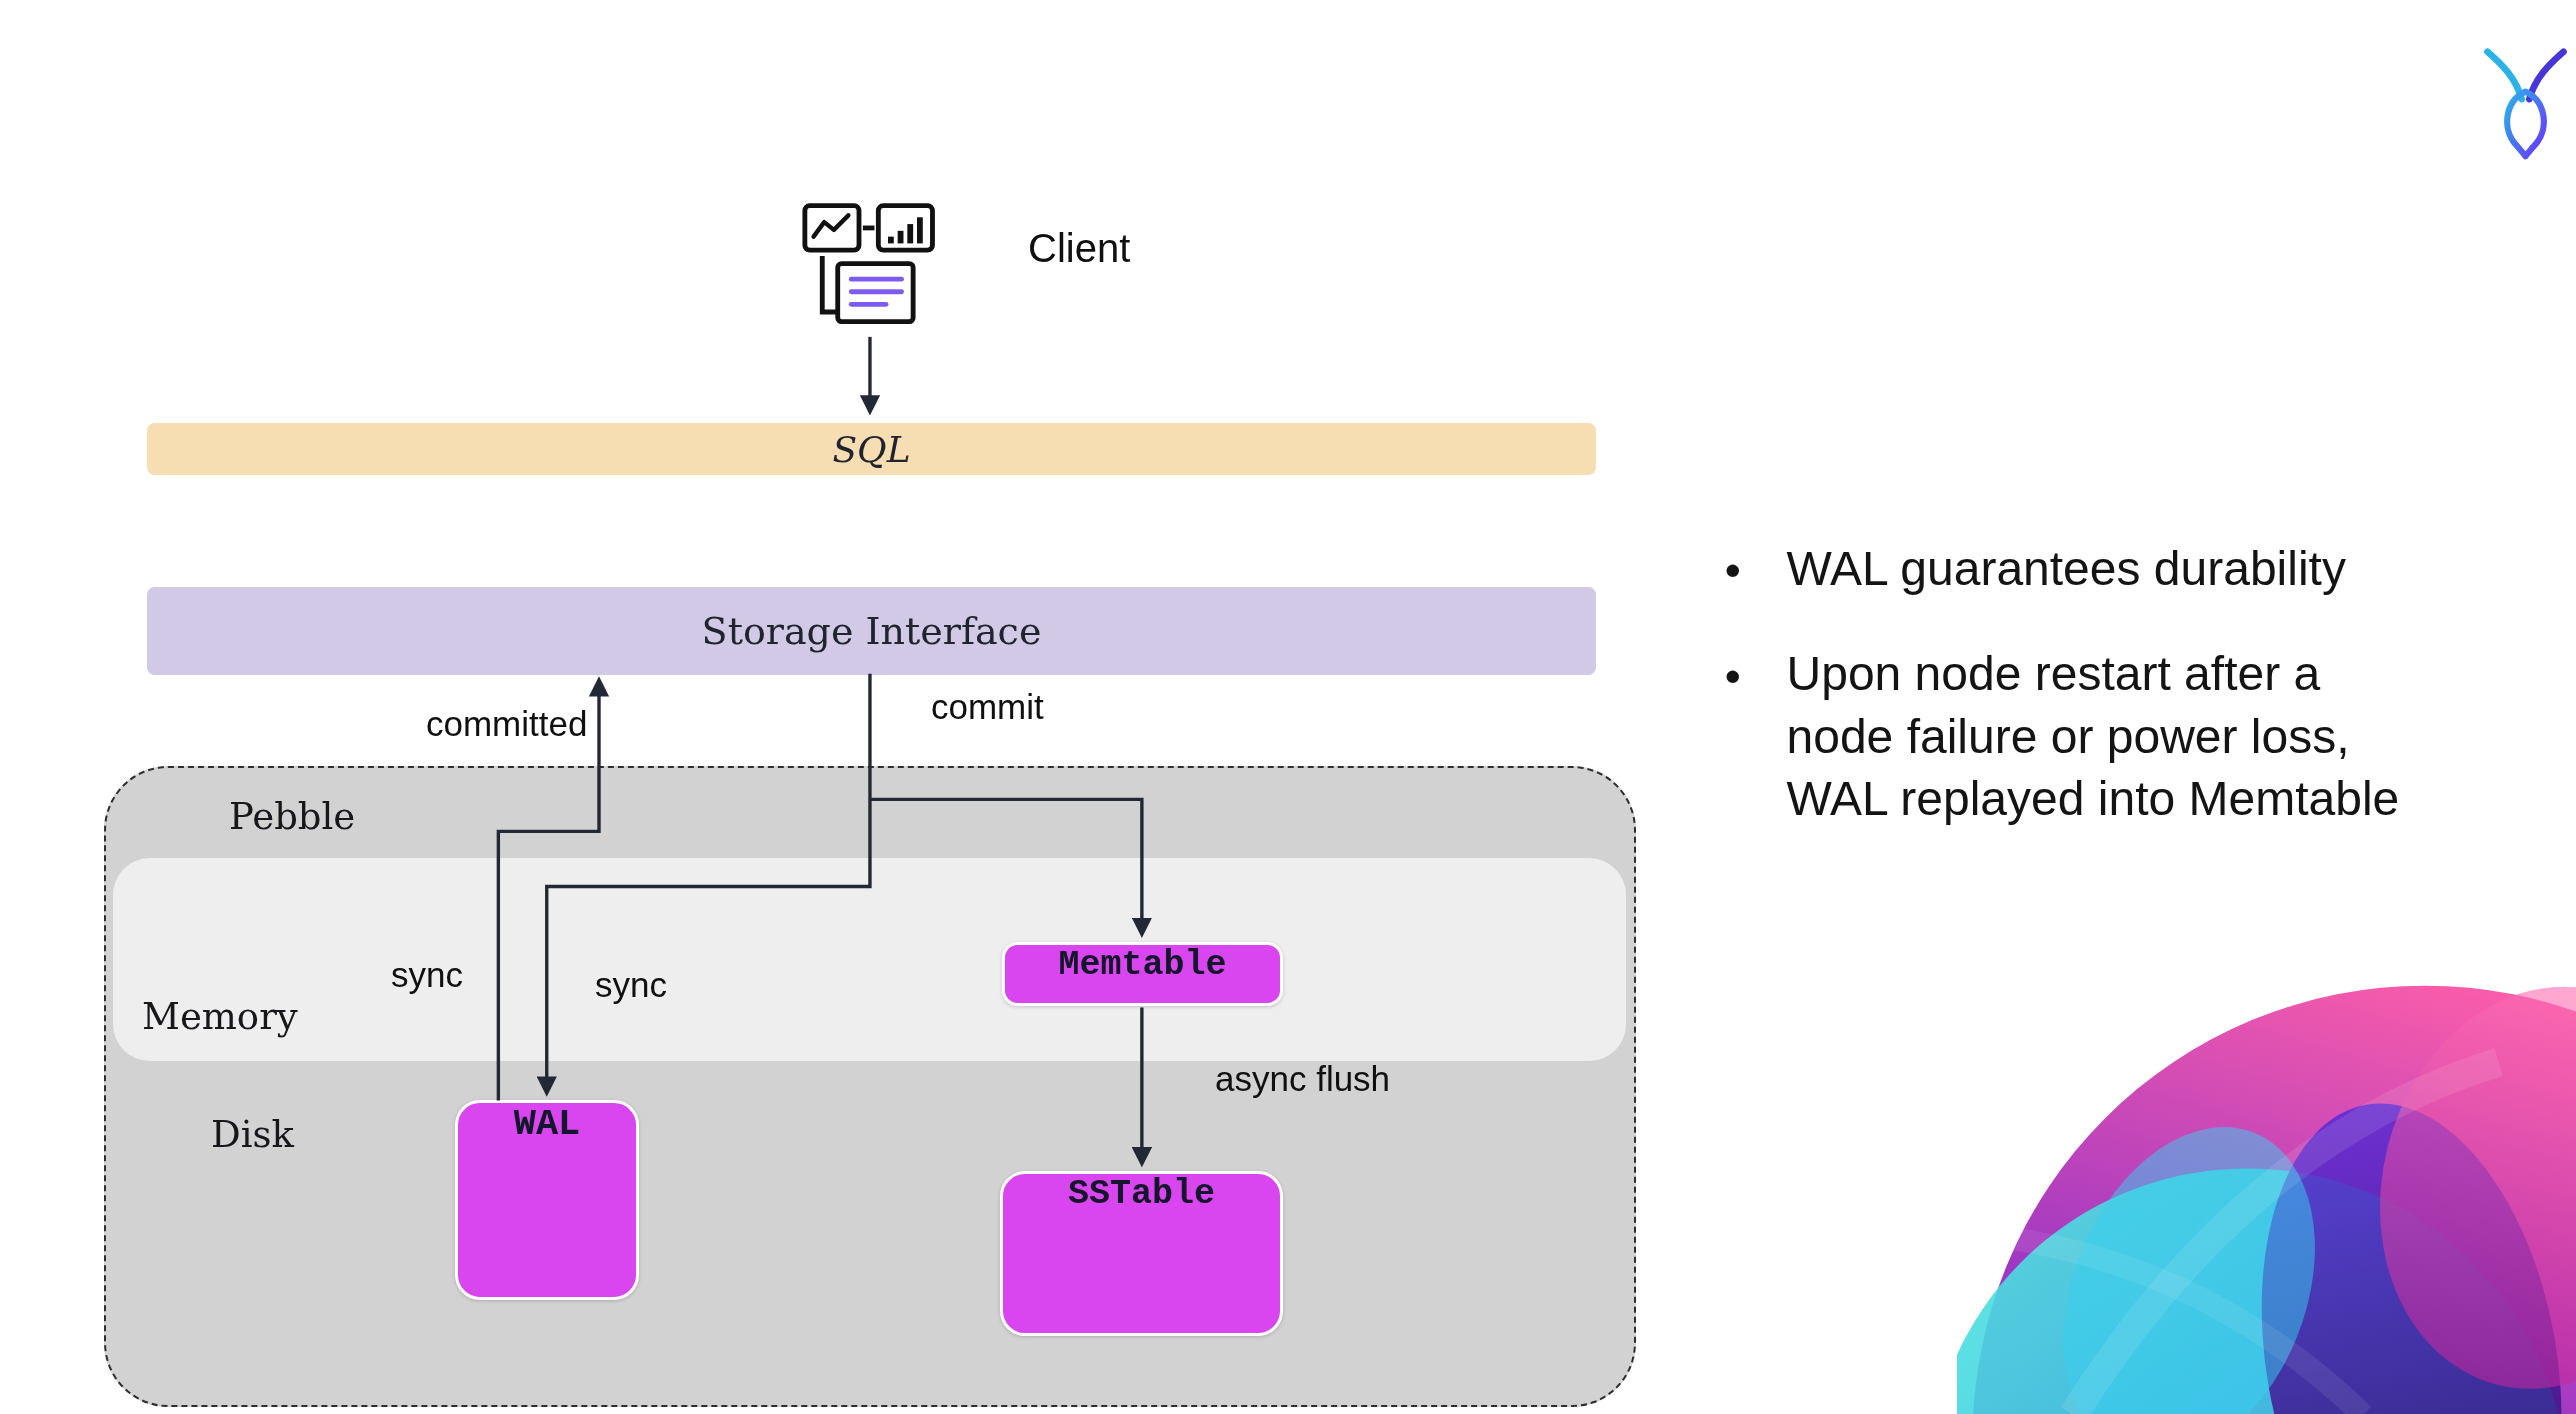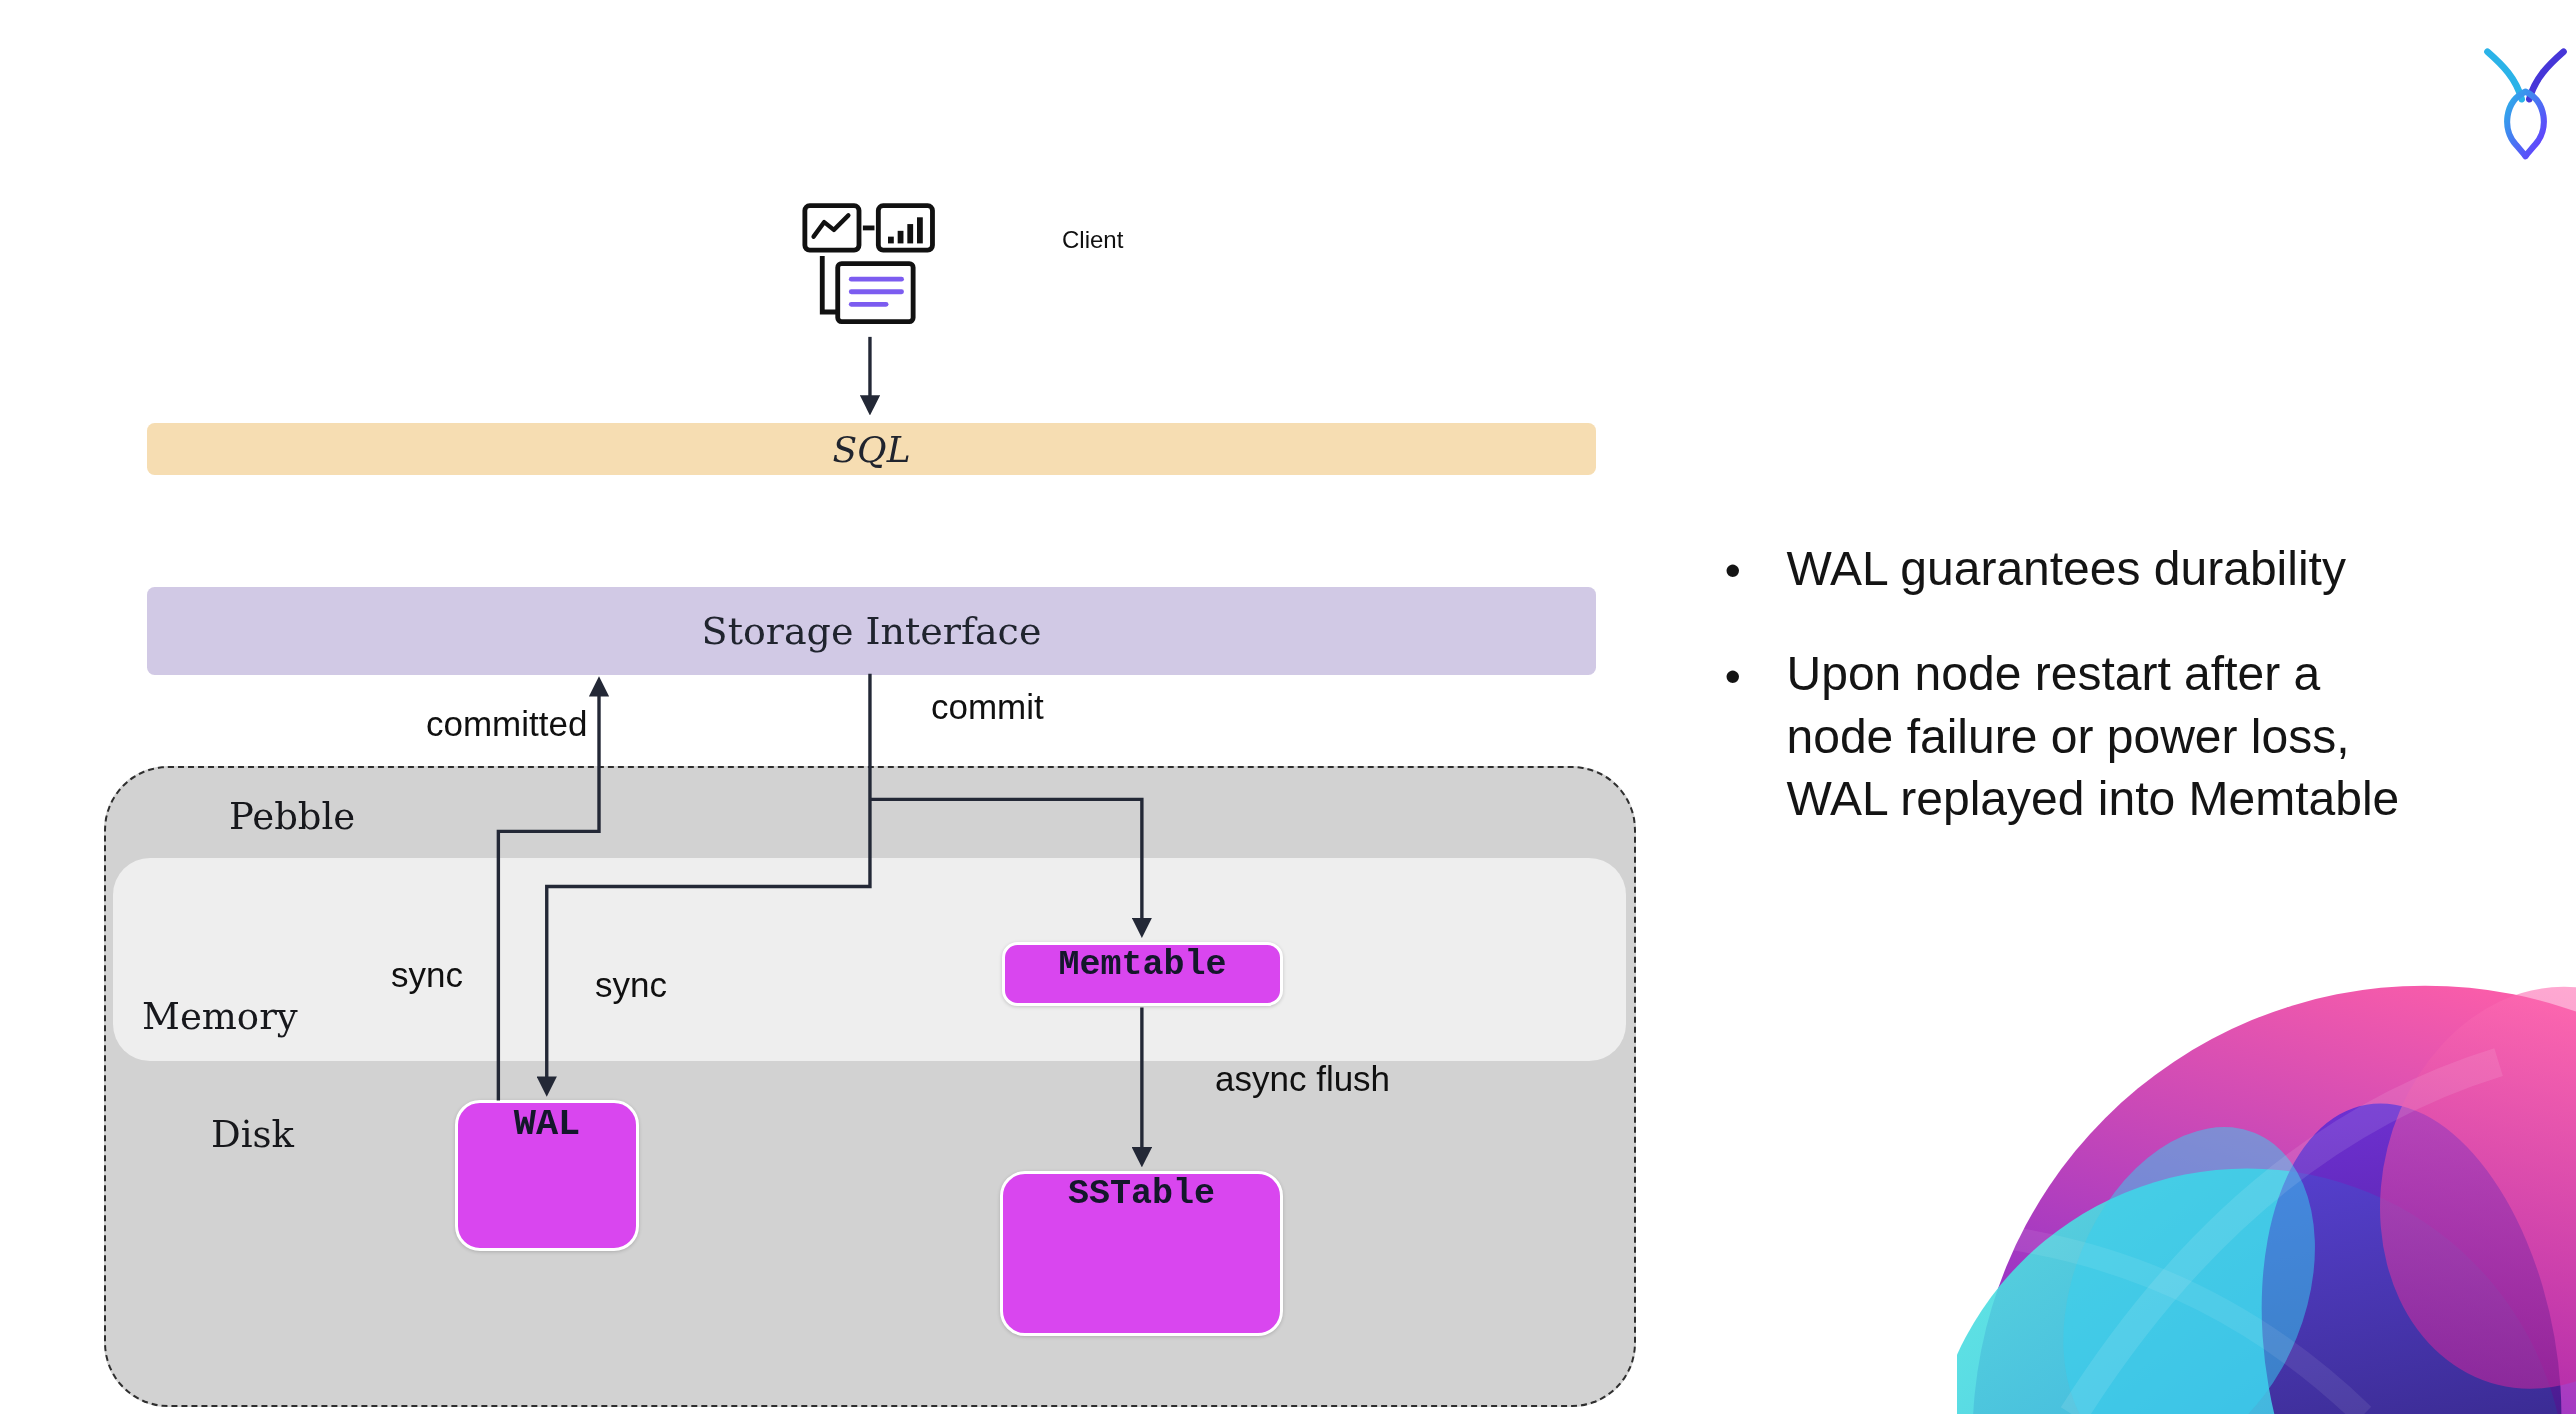--- a/index.html
+++ b/index.html
@@ -37,32 +37,32 @@
   .memory-label { left:142px; top:995px; }
   .disk-label   { left:211px; top:1113px; }
 
   
   .node {
     position:absolute; background:#d946ef; border:3.9px solid #ffffff; border-radius:25px;
     display:flex; justify-content:center;
     font-family:Liberation Mono, monospace; font-weight:bold;
     font-size:37px; color:#14172b; box-shadow:0 1px 3.9px rgba(0,0,0,.18);
   }
-  .node-wal      { left:455px; top:1100px; width:184px; height:151px; }
+  .node-wal      { left:455px; top:1100px; width:184px; height:200px; }
   .node-memtable { left:1002px; top:942px; width:281px; height:64px; border-radius:15.5px; font-size:35px; }
   .node-sstable  { left:1000px; top:1171px; width:283px; height:165px; font-size:35px; }
 
   
   .edge-label { position:absolute; font-size:35px; color:#101010; }
   .lbl-committed  { left:426px;  top:704px; }
   .lbl-commit     { left:931px;  top:687px; }
   .lbl-sync-left  { left:391px;  top:955px; }
   .lbl-sync-right { left:595px;  top:965px; }
   .lbl-async      { left:1215px; top:1059px; }
-  .client-label   { position:absolute; left:1062px; top:226px; font-size:24px; color:#101010; }
+  .client-label   { position:absolute; left:1028px; top:226px; font-size:40px; color:#101010; }
 
   
   .bullets { position:absolute; left:1724px; top:538px; width:852px; display:flex; flex-direction:column; gap:43px; }
   .bullet { display:flex; gap:45px; font-size:48px; line-height:1.3; color:#141414; }
   .bullet .dot { font-size:29px; line-height:1; padding-top:17.4px; }
   .bullet .text { max-width:639px; }
 
   
   .edges-svg, .client-icon-svg { position:absolute; pointer-events:none; }
   .edges-svg { left:0; top:0; }

